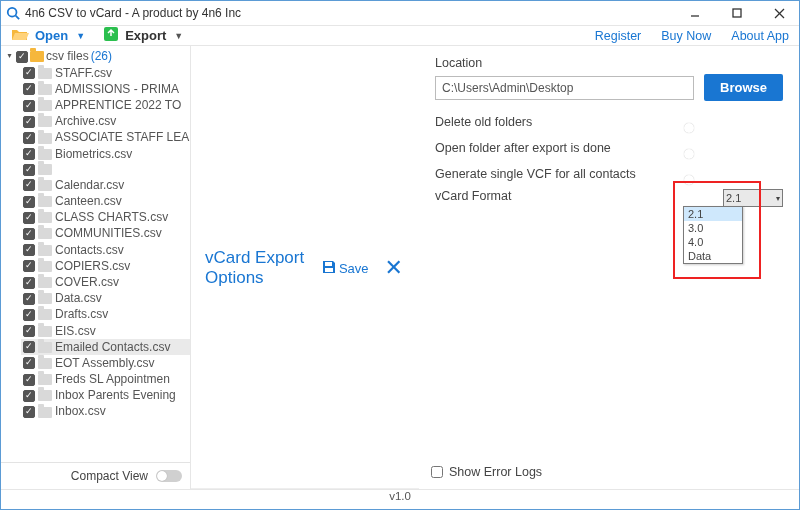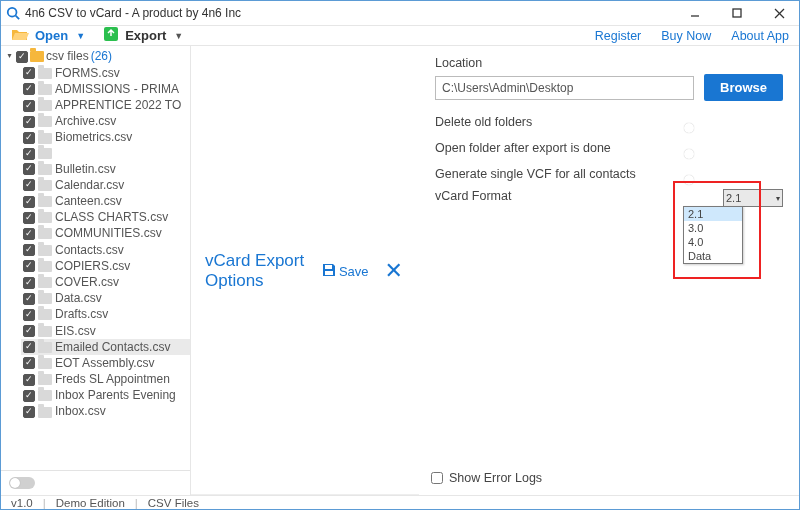--- a/index.html
+++ b/index.html
@@ -59,21 +59,21 @@
   .select-box { width: 60px; height: 18px; border: 1px solid #7a7a7a; background:#e9e9e9; font-size:11px; padding:1px 2px; display:flex; justify-content:space-between; align-items:center; cursor:pointer;}
   .select-box .sv { }
   .select-box .sc { font-size:8px; }
   .dropdown { position: absolute; top: 17px; left: 0; width: 60px; border: 1px solid #7a7a7a; background: #fff; font-size: 11px; box-shadow: 1px 1px 2px rgba(0,0,0,.2); z-index:2;}
   .dropdown .opt { padding: 1px 4px; cursor: pointer; }
   .dropdown .opt.hi { background: #cfe8fc; }
   .highlight-box { position: absolute; border: 2px solid #e22; width: 88px; height: 98px; pointer-events: none; }
   .errorlogs { position: absolute; left: 12px; bottom: 10px; display: flex; align-items: center; gap: 6px; font-size: 12.5px; color:#444; }
   .errorlogs input { width:12px; height:12px; }
   
-  .statusbar { height: 14px; border-top: 1px solid #e6e6e6; display: flex; align-items: center; padding: 0 10px; font-size: 11.5px; color: #555; gap: 6px; }
+  .statusbar { height: 20px; border-top: 1px solid #e6e6e6; display: flex; align-items: center; padding: 0 10px; font-size: 11.5px; color: #555; gap: 6px; flex-direction: column; }
   .statusbar .sep { color: #bbb; padding: 0 4px; }
 </style>
 </head>
 <body>
 
 <div class="window">
 
   <div class="titlebar">
     <span class="tb-icon">
       <svg width="14" height="14" viewBox="0 0 16 16">
@@ -136,54 +136,54 @@
           <span class="tri">▾</span>
           <input type="checkbox" class="chk" checked="" style="">
           <span class="folder-icon gold"></span>
           <span class="root-label">csv files</span>
           <span class="count">(26)</span>
         </div>
         <ul class="tree-list" id="tree-list">
             <li class="tree-item">
               <input type="checkbox" class="chk" checked="" style="">
               <span class="folder-icon"></span>
-              <span>FORMS.csv</span>
+              <span>STAFF.csv</span>
             </li>
             <li class="tree-item">
               <input type="checkbox" class="chk" checked="" style="">
               <span class="folder-icon"></span>
               <span>ADMISSIONS - PRIMA</span>
             </li>
             <li class="tree-item">
               <input type="checkbox" class="chk" checked="" style="">
               <span class="folder-icon"></span>
               <span>APPRENTICE 2022 TO</span>
             </li>
             <li class="tree-item">
               <input type="checkbox" class="chk" checked="" style="">
               <span class="folder-icon"></span>
               <span>Archive.csv</span>
             </li>
             <li class="tree-item">
               <input type="checkbox" class="chk" checked="" style="">
               <span class="folder-icon"></span>
+              <span>ASSOCIATE STAFF LEA</span>
+            </li>
+            <li class="tree-item">
+              <input type="checkbox" class="chk" checked="" style="">
+              <span class="folder-icon"></span>
               <span>Biometrics.csv</span>
             </li>
             <li class="tree-item">
               <input type="checkbox" class="chk" checked="" style="">
               <span class="folder-icon"></span>
             </li>
             <li class="tree-item">
               <input type="checkbox" class="chk" checked="" style="">
               <span class="folder-icon"></span>
-              <span>Bulletin.csv</span>
-            </li>
-            <li class="tree-item">
-              <input type="checkbox" class="chk" checked="" style="">
-              <span class="folder-icon"></span>
               <span>Calendar.csv</span>
             </li>
             <li class="tree-item">
               <input type="checkbox" class="chk" checked="" style="">
               <span class="folder-icon"></span>
               <span>Canteen.csv</span>
             </li>
             <li class="tree-item">
               <input type="checkbox" class="chk" checked="" style="">
               <span class="folder-icon"></span>
@@ -245,20 +245,21 @@
               <span>Inbox Parents Evening</span>
             </li>
             <li class="tree-item">
               <input type="checkbox" class="chk" checked="" style="">
               <span class="folder-icon"></span>
               <span>Inbox.csv</span>
             </li>
           </ul>
       </div>
       <div class="compact">
+        <span style="flex:1; text-align:right">Compact View</span>
         <span class="toggle"></span>
       </div>
     </div>
 
     <div class="main">
       <div class="panel-header">
         <span class="panel-title">vCard Export Options</span>
         <div class="hdr-actions">
           <span class="save-btn">
             <span><svg width="16" height="16">

